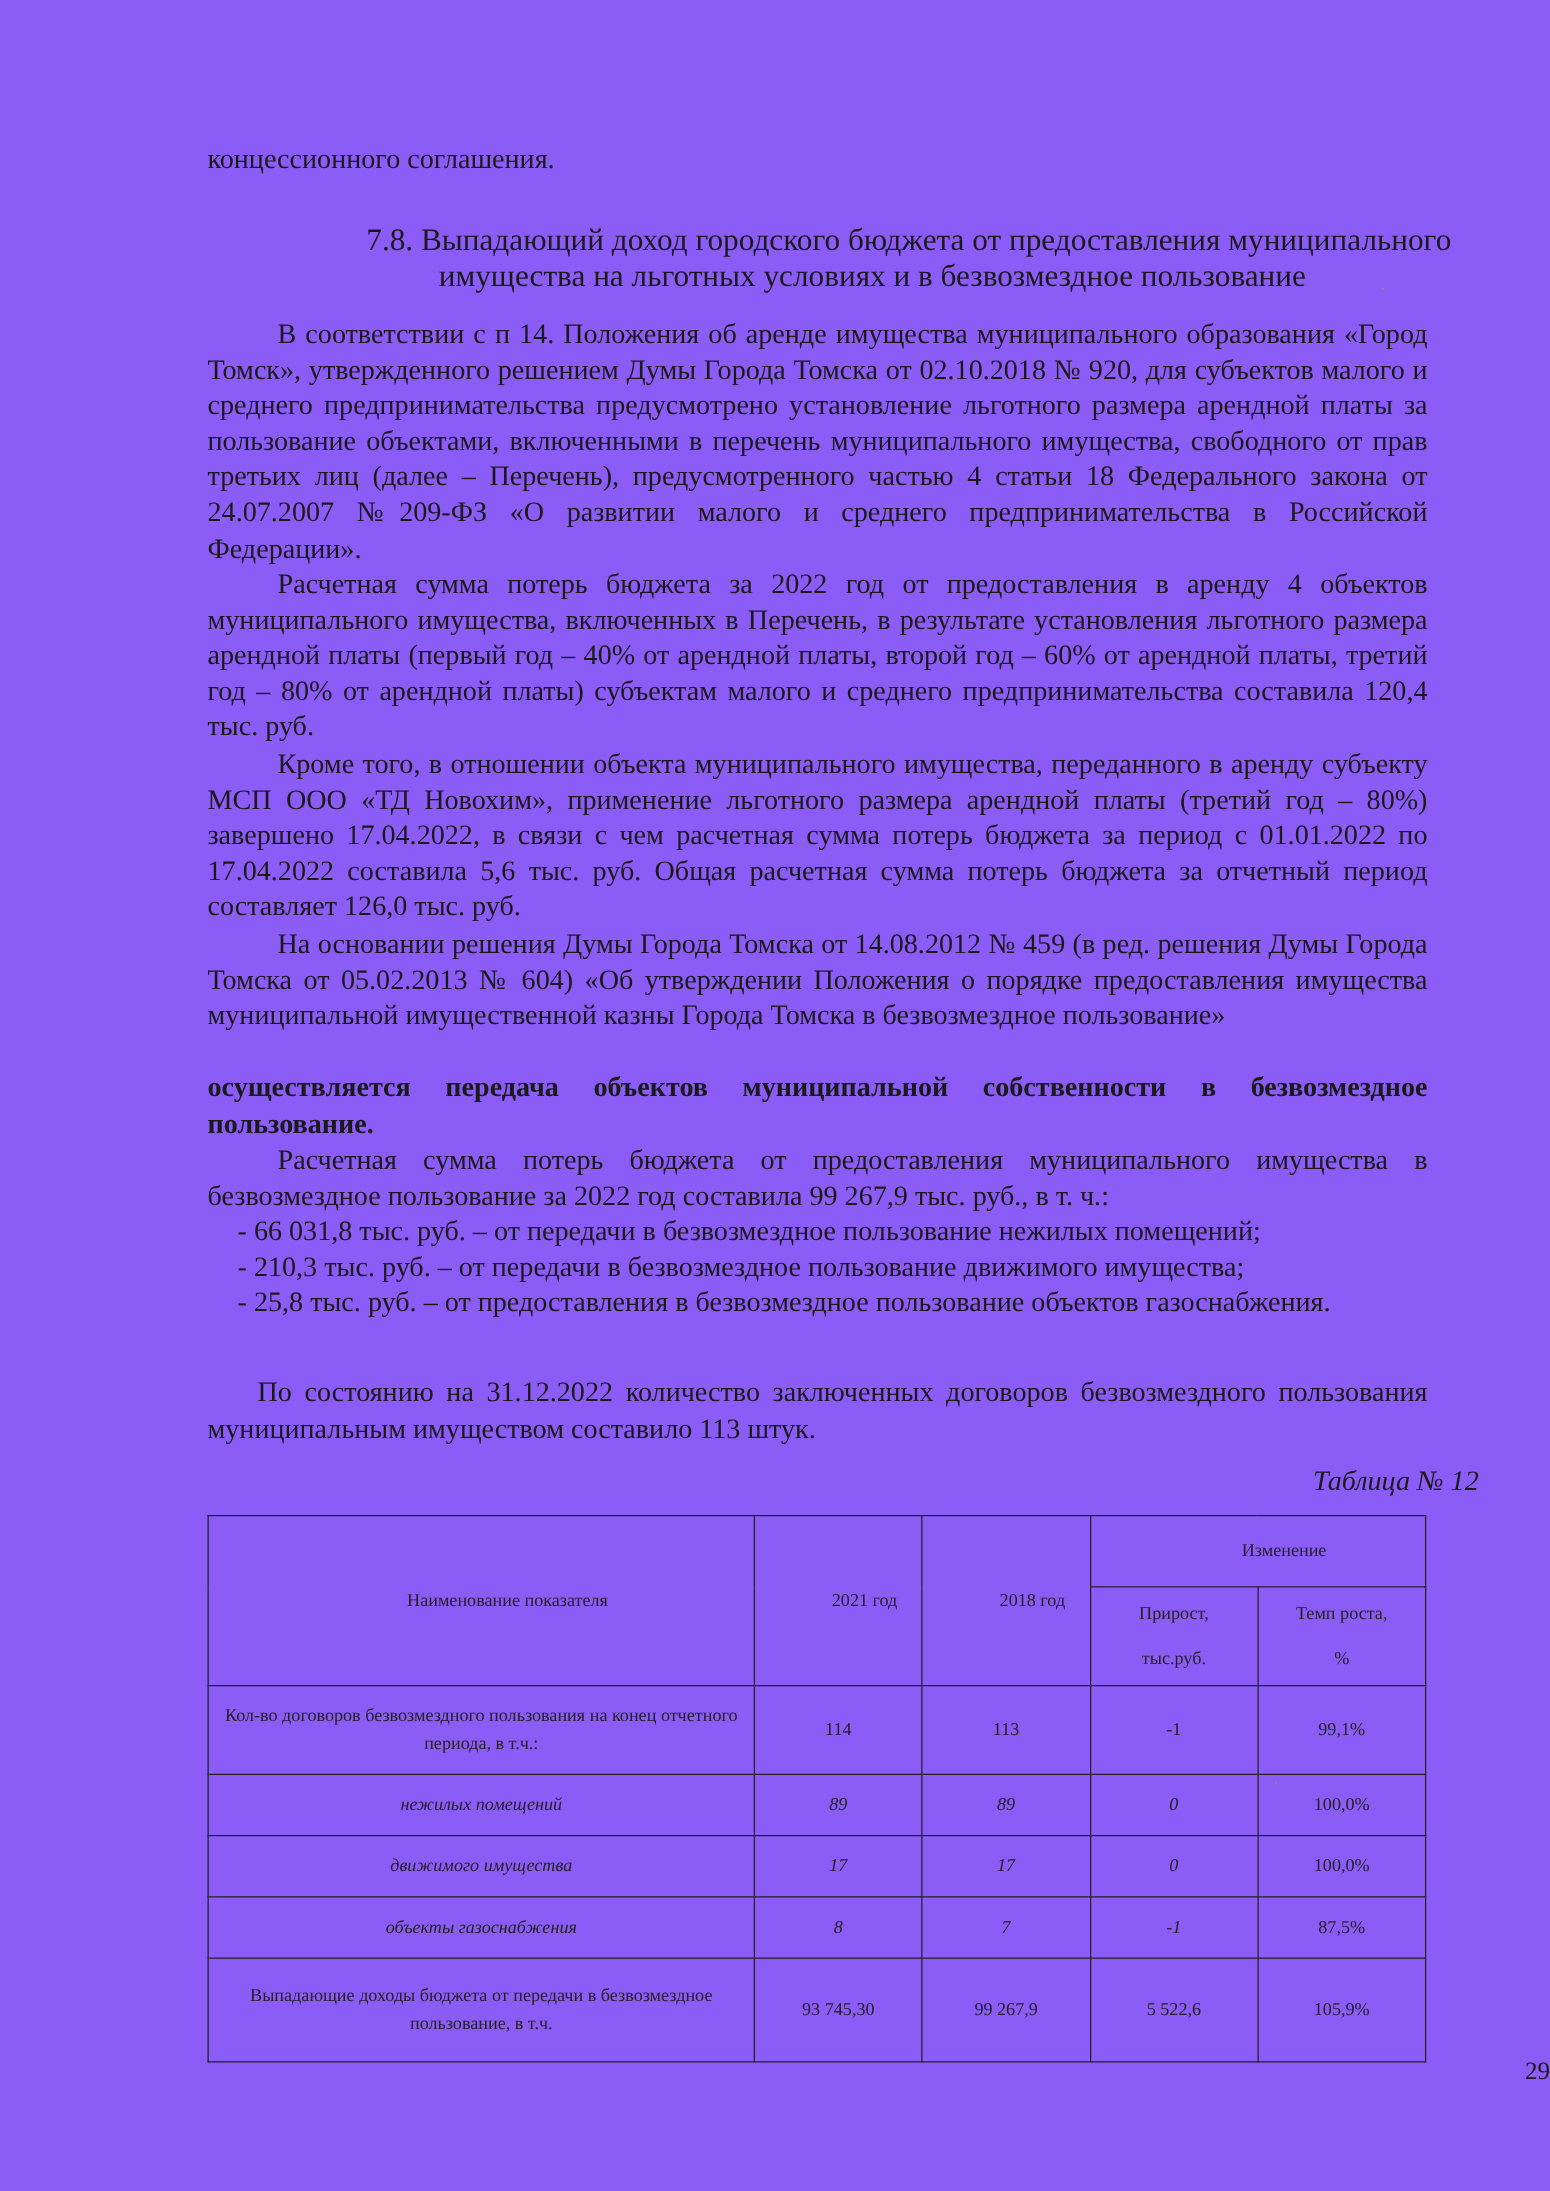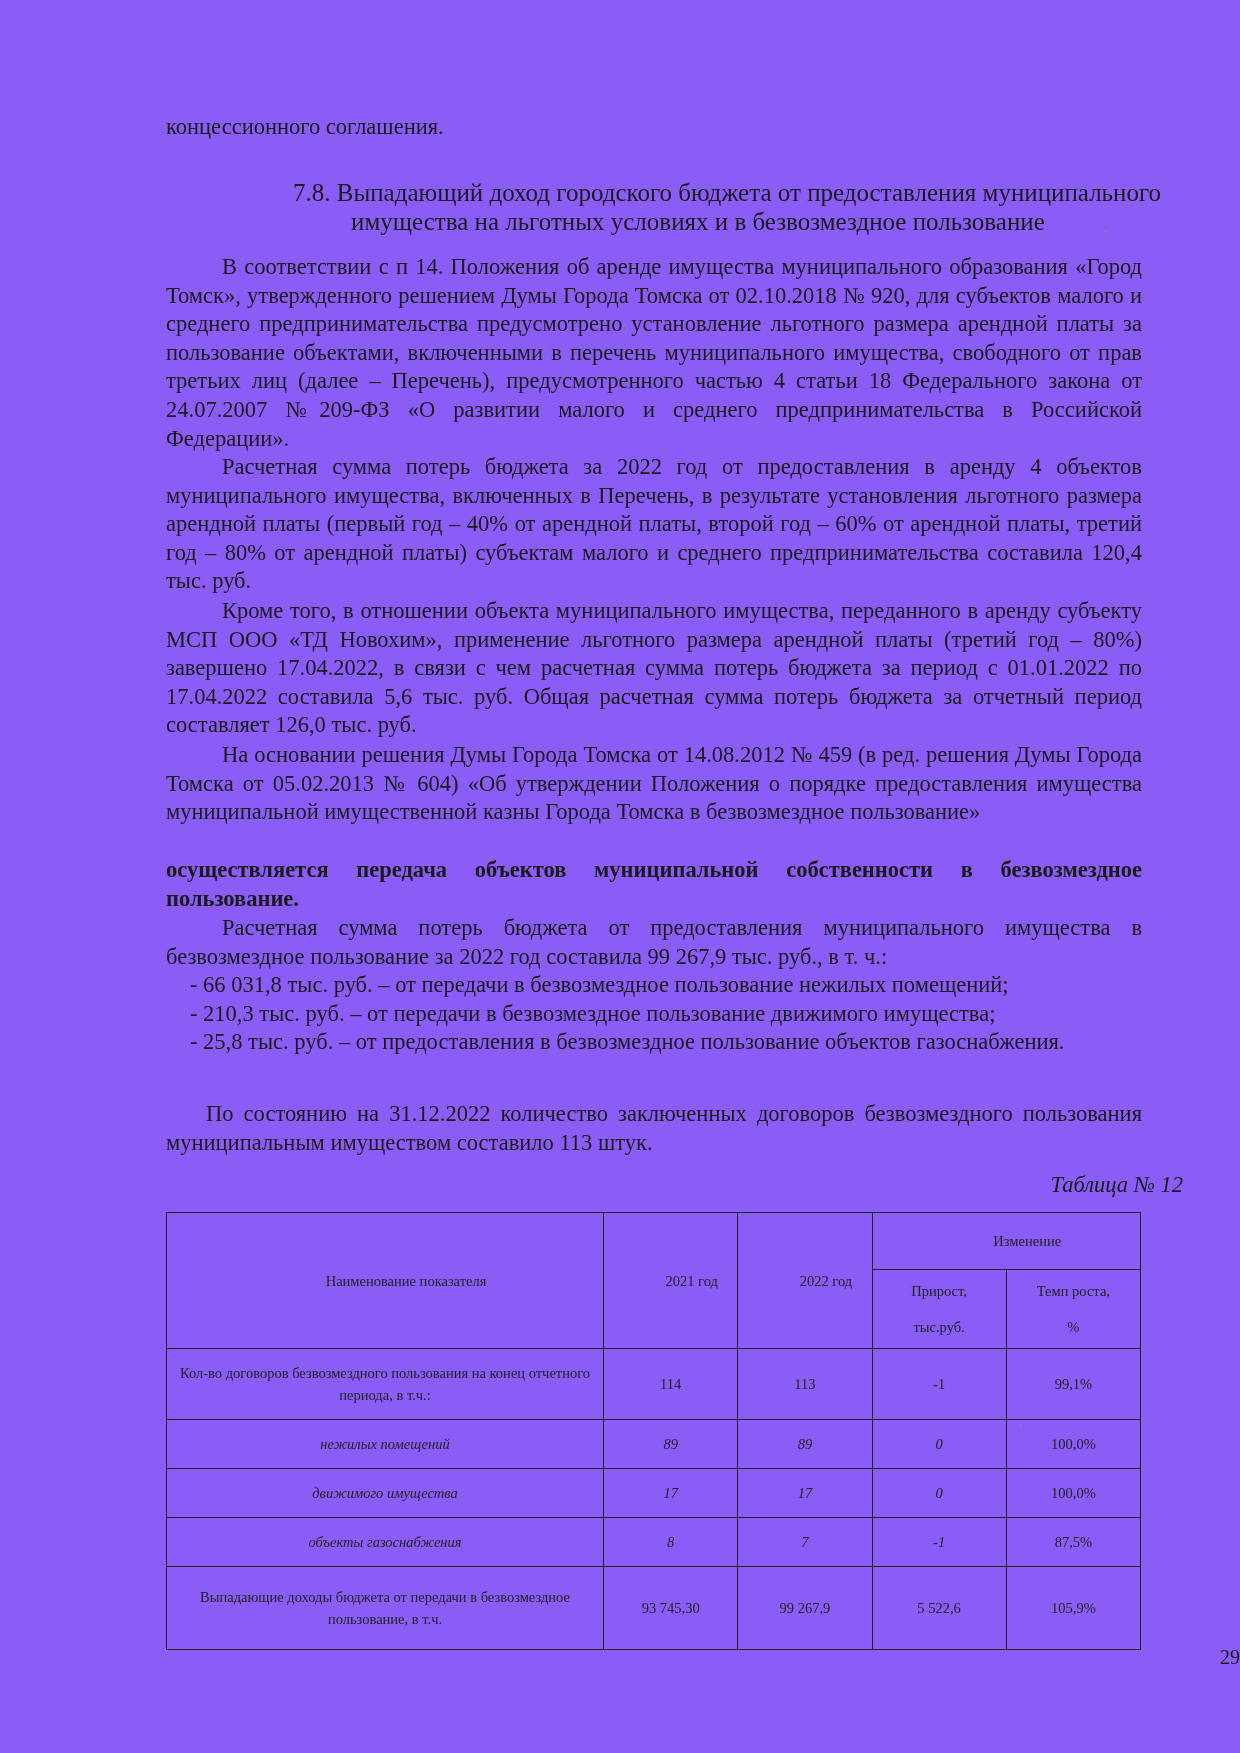--- a/index.html
+++ b/index.html
@@ -70,21 +70,21 @@
       <col class="col-name">
         <col class="col-y1">
         <col class="col-y2">
         <col class="col-d">
         <col class="col-r">
     </colgroup>
     <tbody>
         <tr class="h1">
       <td rowspan="2">Наименование показателя</td>
       <td rowspan="2">2021 год</td>
-      <td rowspan="2">2022 год</td>
+      <td rowspan="2">2018 год</td>
       <td colspan="2">Изменение</td>
     </tr>
     <tr class="h2">
       <td class="hdr-stack">
         <span>Прирост,</span>
         <span style="margin-top:14px;">тыс.руб.</span>
       </td>
       <td class="hdr-stack">
         <span>Темп роста,</span>
         <span style="margin-top:14px;">%</span>

